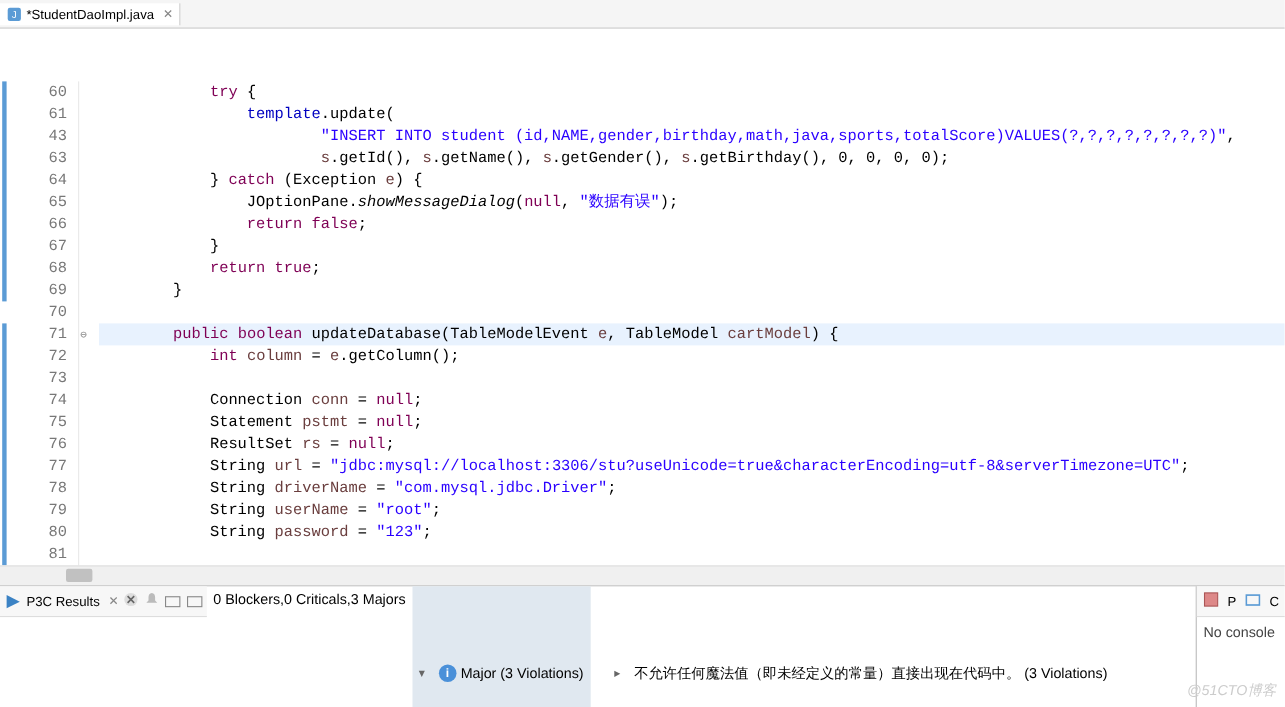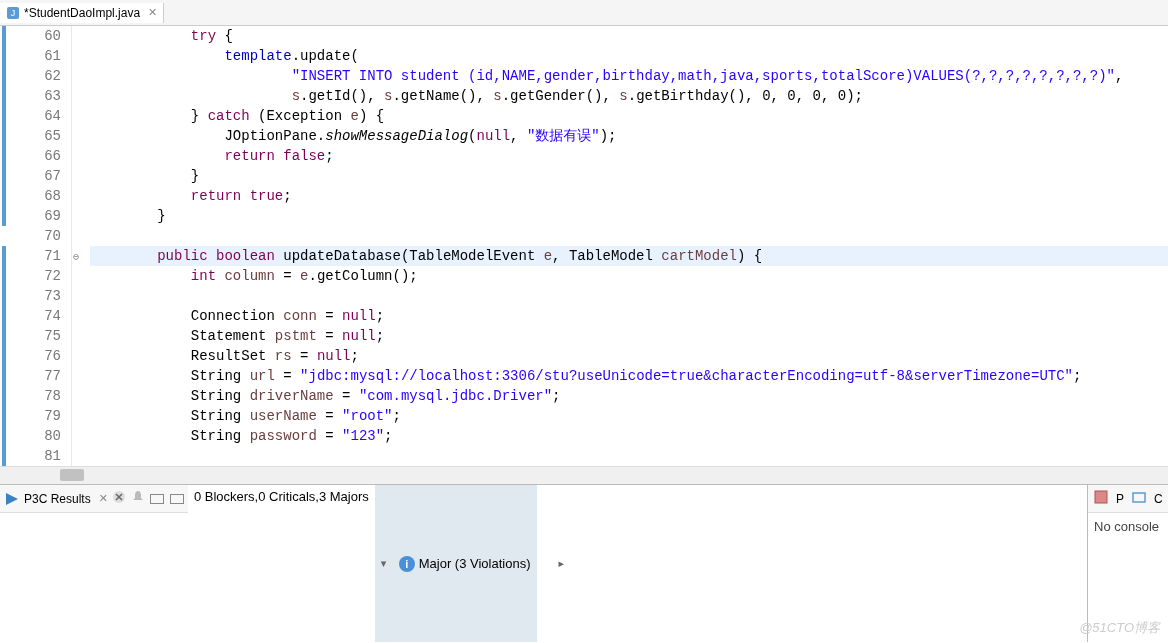--- a/index.html
+++ b/index.html
@@ -34,20 +34,21 @@
   display: inline-flex; align-items: center; justify-content: center;
 }
 .close-x { color: #888; font-size: 11px; cursor: pointer; margin-left: 4px; }
 .code-area {
   display: flex;
   height: 440px;
   font-family: Consolas, "Courier New", monospace;
   font-size: 14px;
   line-height: 20px;
   position: relative;
+  margin-top: 48px;
 }
 .gutter {
   width: 62px;
   text-align: right;
   color: #787878;
   background: #fff;
   border-right: 1px solid #e8e8e8;
   padding-right: 10px;
   user-select: none;
   position: relative;
@@ -201,21 +202,21 @@
 </div>
 
 <div class="code-area">
   <div class="left-strip">
     <div class="blue-bar" style="top:0;height:200px"></div>
     <div class="blue-bar" style="top:220px;height:220px"></div>
   </div>
   <div class="gutter" id="gutter">
       <div class="ln">60</div>
       <div class="ln">61</div>
-      <div class="ln">62</div>
+      <div class="ln">43</div>
       <div class="ln">63</div>
       <div class="ln">64</div>
       <div class="ln">65</div>
       <div class="ln">66</div>
       <div class="ln">67</div>
       <div class="ln">68</div>
       <div class="ln">69</div>
       <div class="ln">70</div>
       <div class="ln">71<span class="fold-mark">⊖</span></div>
       <div class="ln">72</div>
@@ -263,20 +264,21 @@
       </div>
     </div>
     <div class="summary-line">0 Blockers,0 Criticals,3 Majors</div>
     <div class="tree-row selected">
       <span class="tree-chevron">▾</span>
       <span class="info-icon">i</span>
       <span>Major (3 Violations)</span>
     </div>
     <div class="tree-row" style="padding-left:22px">
       <span class="tree-chevron">▸</span>
+      <span>不允许任何魔法值（即未经定义的常量）直接出现在代码中。 (3 Violations)</span>
     </div>
   </div>
   <div class="side-panel">
     <div class="side-panel-header">
       <span>
         <svg width="14" height="14">
             <rect x="1" y="1" width="12" height="12" fill="#d88" stroke="#a55"></rect>
           </svg>
       </span>
       <span>P</span>

